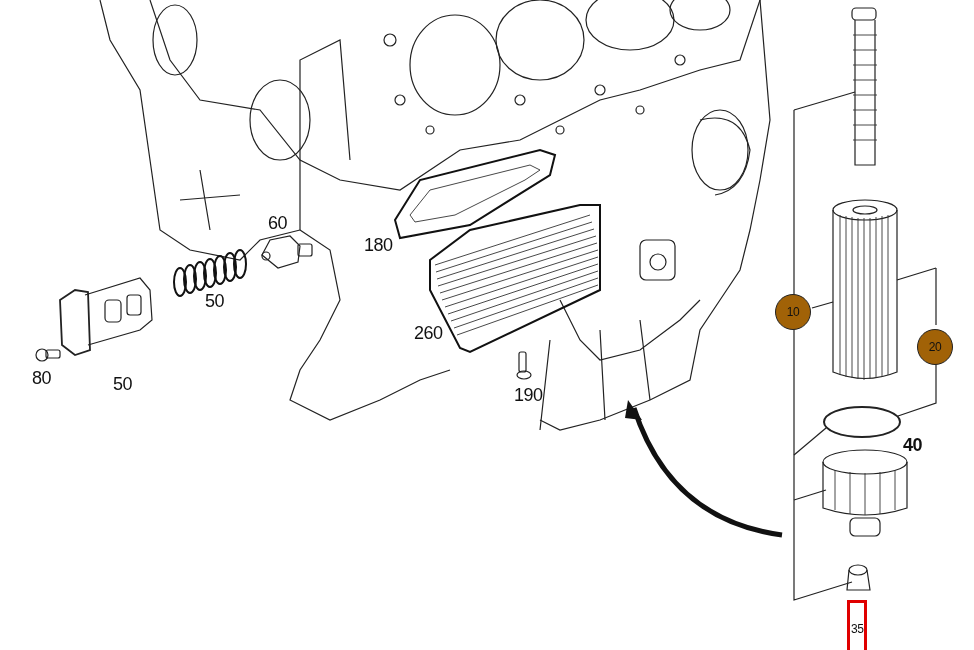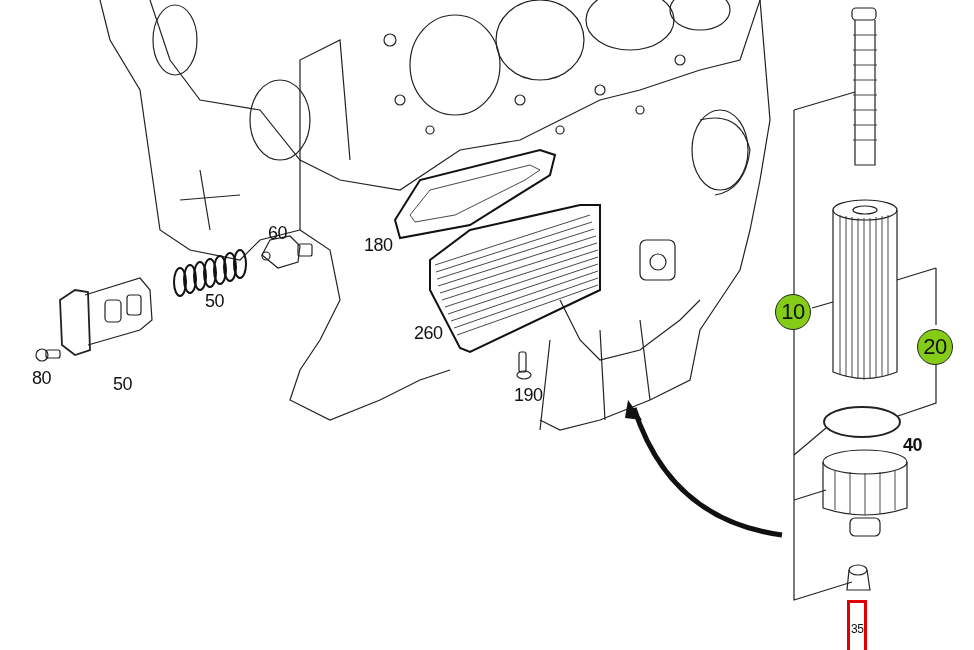--- a/index.html
+++ b/index.html
@@ -1,20 +1,20 @@
 <!DOCTYPE html>
 <html><head>
 <meta charset="utf-8">
 <style>
   html, body { margin:0; padding:0; background:#ffffff; }
   body { width:974px; height:650px; overflow:hidden; position:relative; font-family:"Liberation Sans", sans-serif; }
   #canvas { position:absolute; left:0; top:0; width:974px; height:650px; }
   .label { position:absolute; font-size:18px; color:#111; line-height:1; letter-spacing:-0.5px; }
-  .circle-label { position:absolute; width:34px; height:34px; border:1.3px solid #222; border-radius:50%; background:#84cc16;
-                  display:flex; align-items:center; justify-content:center; font-size:22px; color:#111; letter-spacing:-0.5px; }
+  .circle-label { position:absolute; width:34px; height:34px; border:1.3px solid #222; border-radius:50%; background:#a16207;
+                  display:flex; align-items:center; justify-content:center; font-size:12px; color:#111; letter-spacing:-0.5px; }
   .highlight { position:absolute; border:3px solid #e00000; padding:16px 1px; font-size:12px; color:#111; line-height:20px; letter-spacing:-0.5px; }
   svg .ln { fill:none; stroke:#222; stroke-width:1.2; }
   svg .thin { fill:none; stroke:#333; stroke-width:0.9; }
   svg .thick { fill:none; stroke:#111; stroke-width:2; }
 </style>
 </head>
 <body>
 
 <div id="canvas">
 <svg width="974" height="650" viewBox="0 0 974 650">
@@ -149,19 +149,19 @@
     <polygon points="628,400 642,420 625,418" fill="#111"></polygon>
   </g>
 </svg>
 
 
 <div class="circle-label" style="left:775px;top:294px;">10</div>
 <div class="circle-label" style="left:917px;top:322px;margin-top:7px;">20</div>
 <div class="highlight" style="left:847px;top:600px;">35</div>
 <div class="label" style="left:903px;top:436px;font-weight:bold;">40</div>
 <div class="label" style="left:113px;top:333px;margin-top:42px;">50</div>
-<div class="label" style="left:268px;top:224px;">60</div>
+<div class="label" style="left:268px;top:214px;">60</div>
 <div class="label" style="left:205px;top:292px;">50</div>
 <div class="label" style="left:32px;top:369px;">80</div>
 <div class="label" style="left:414px;top:324px;">260</div>
 <div class="label" style="left:364px;top:236px;">180</div>
 <div class="label" style="left:514px;top:386px;">190</div>
 </div>
 
 </body></html>

